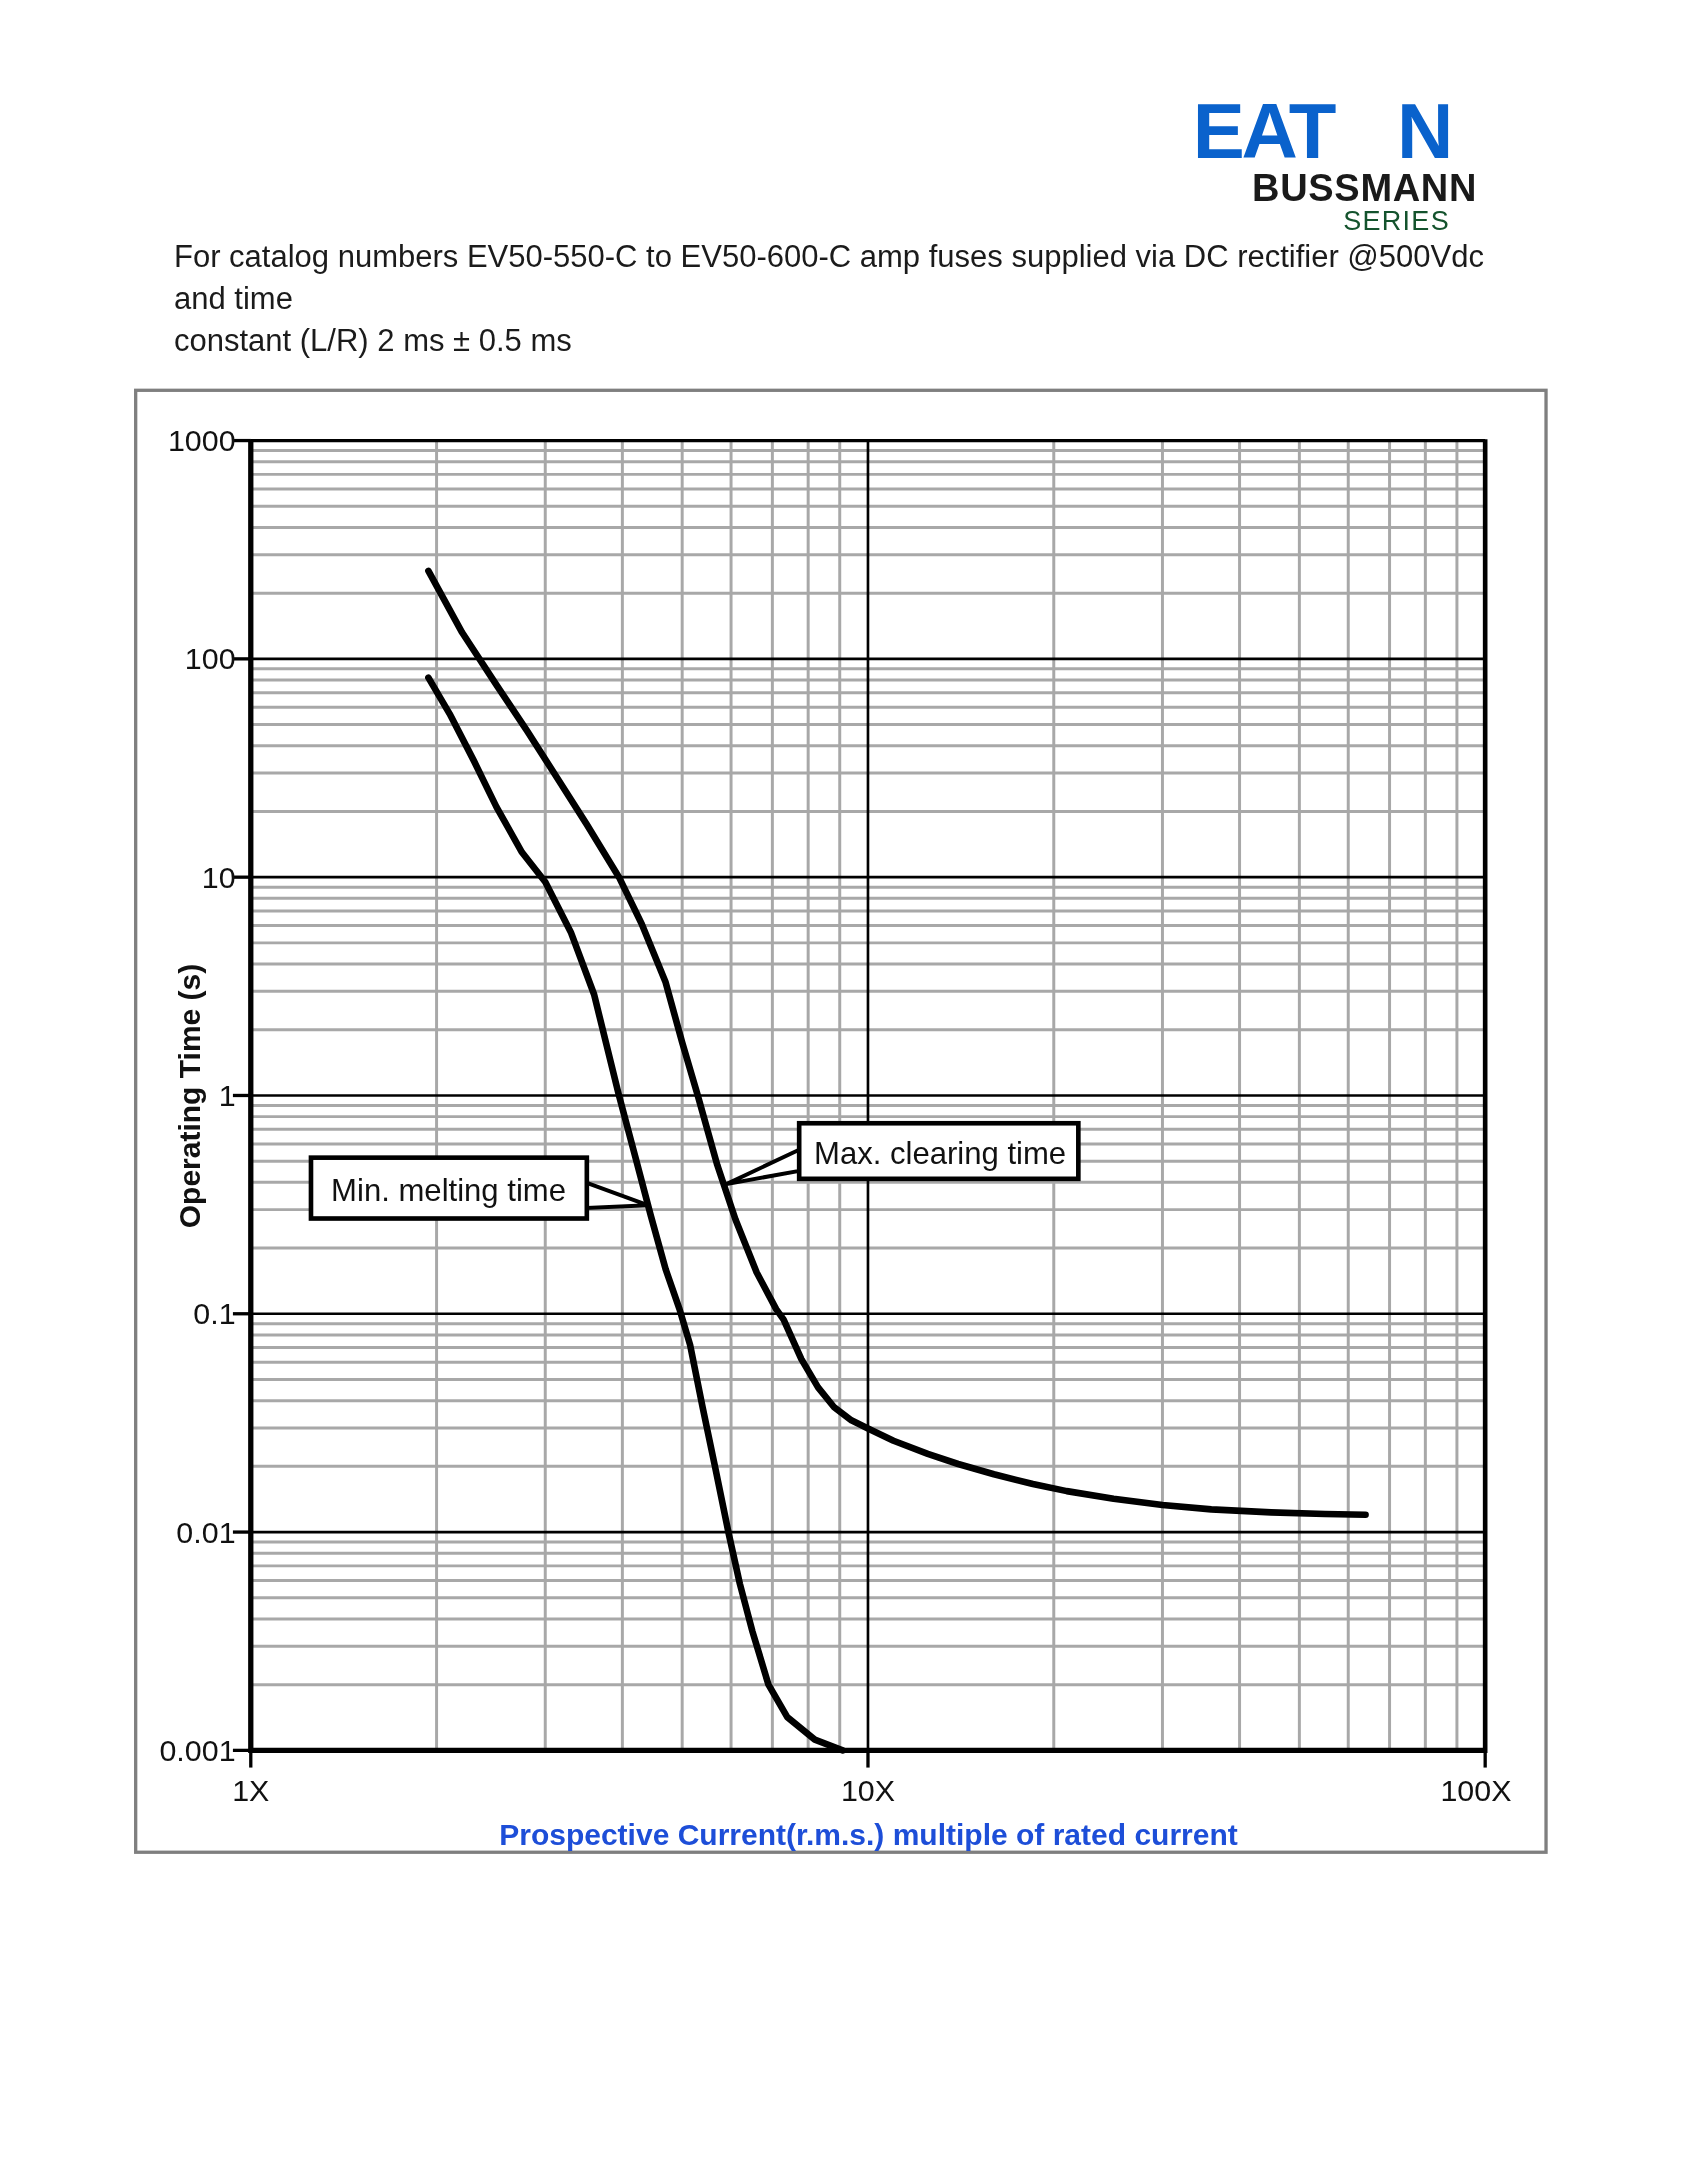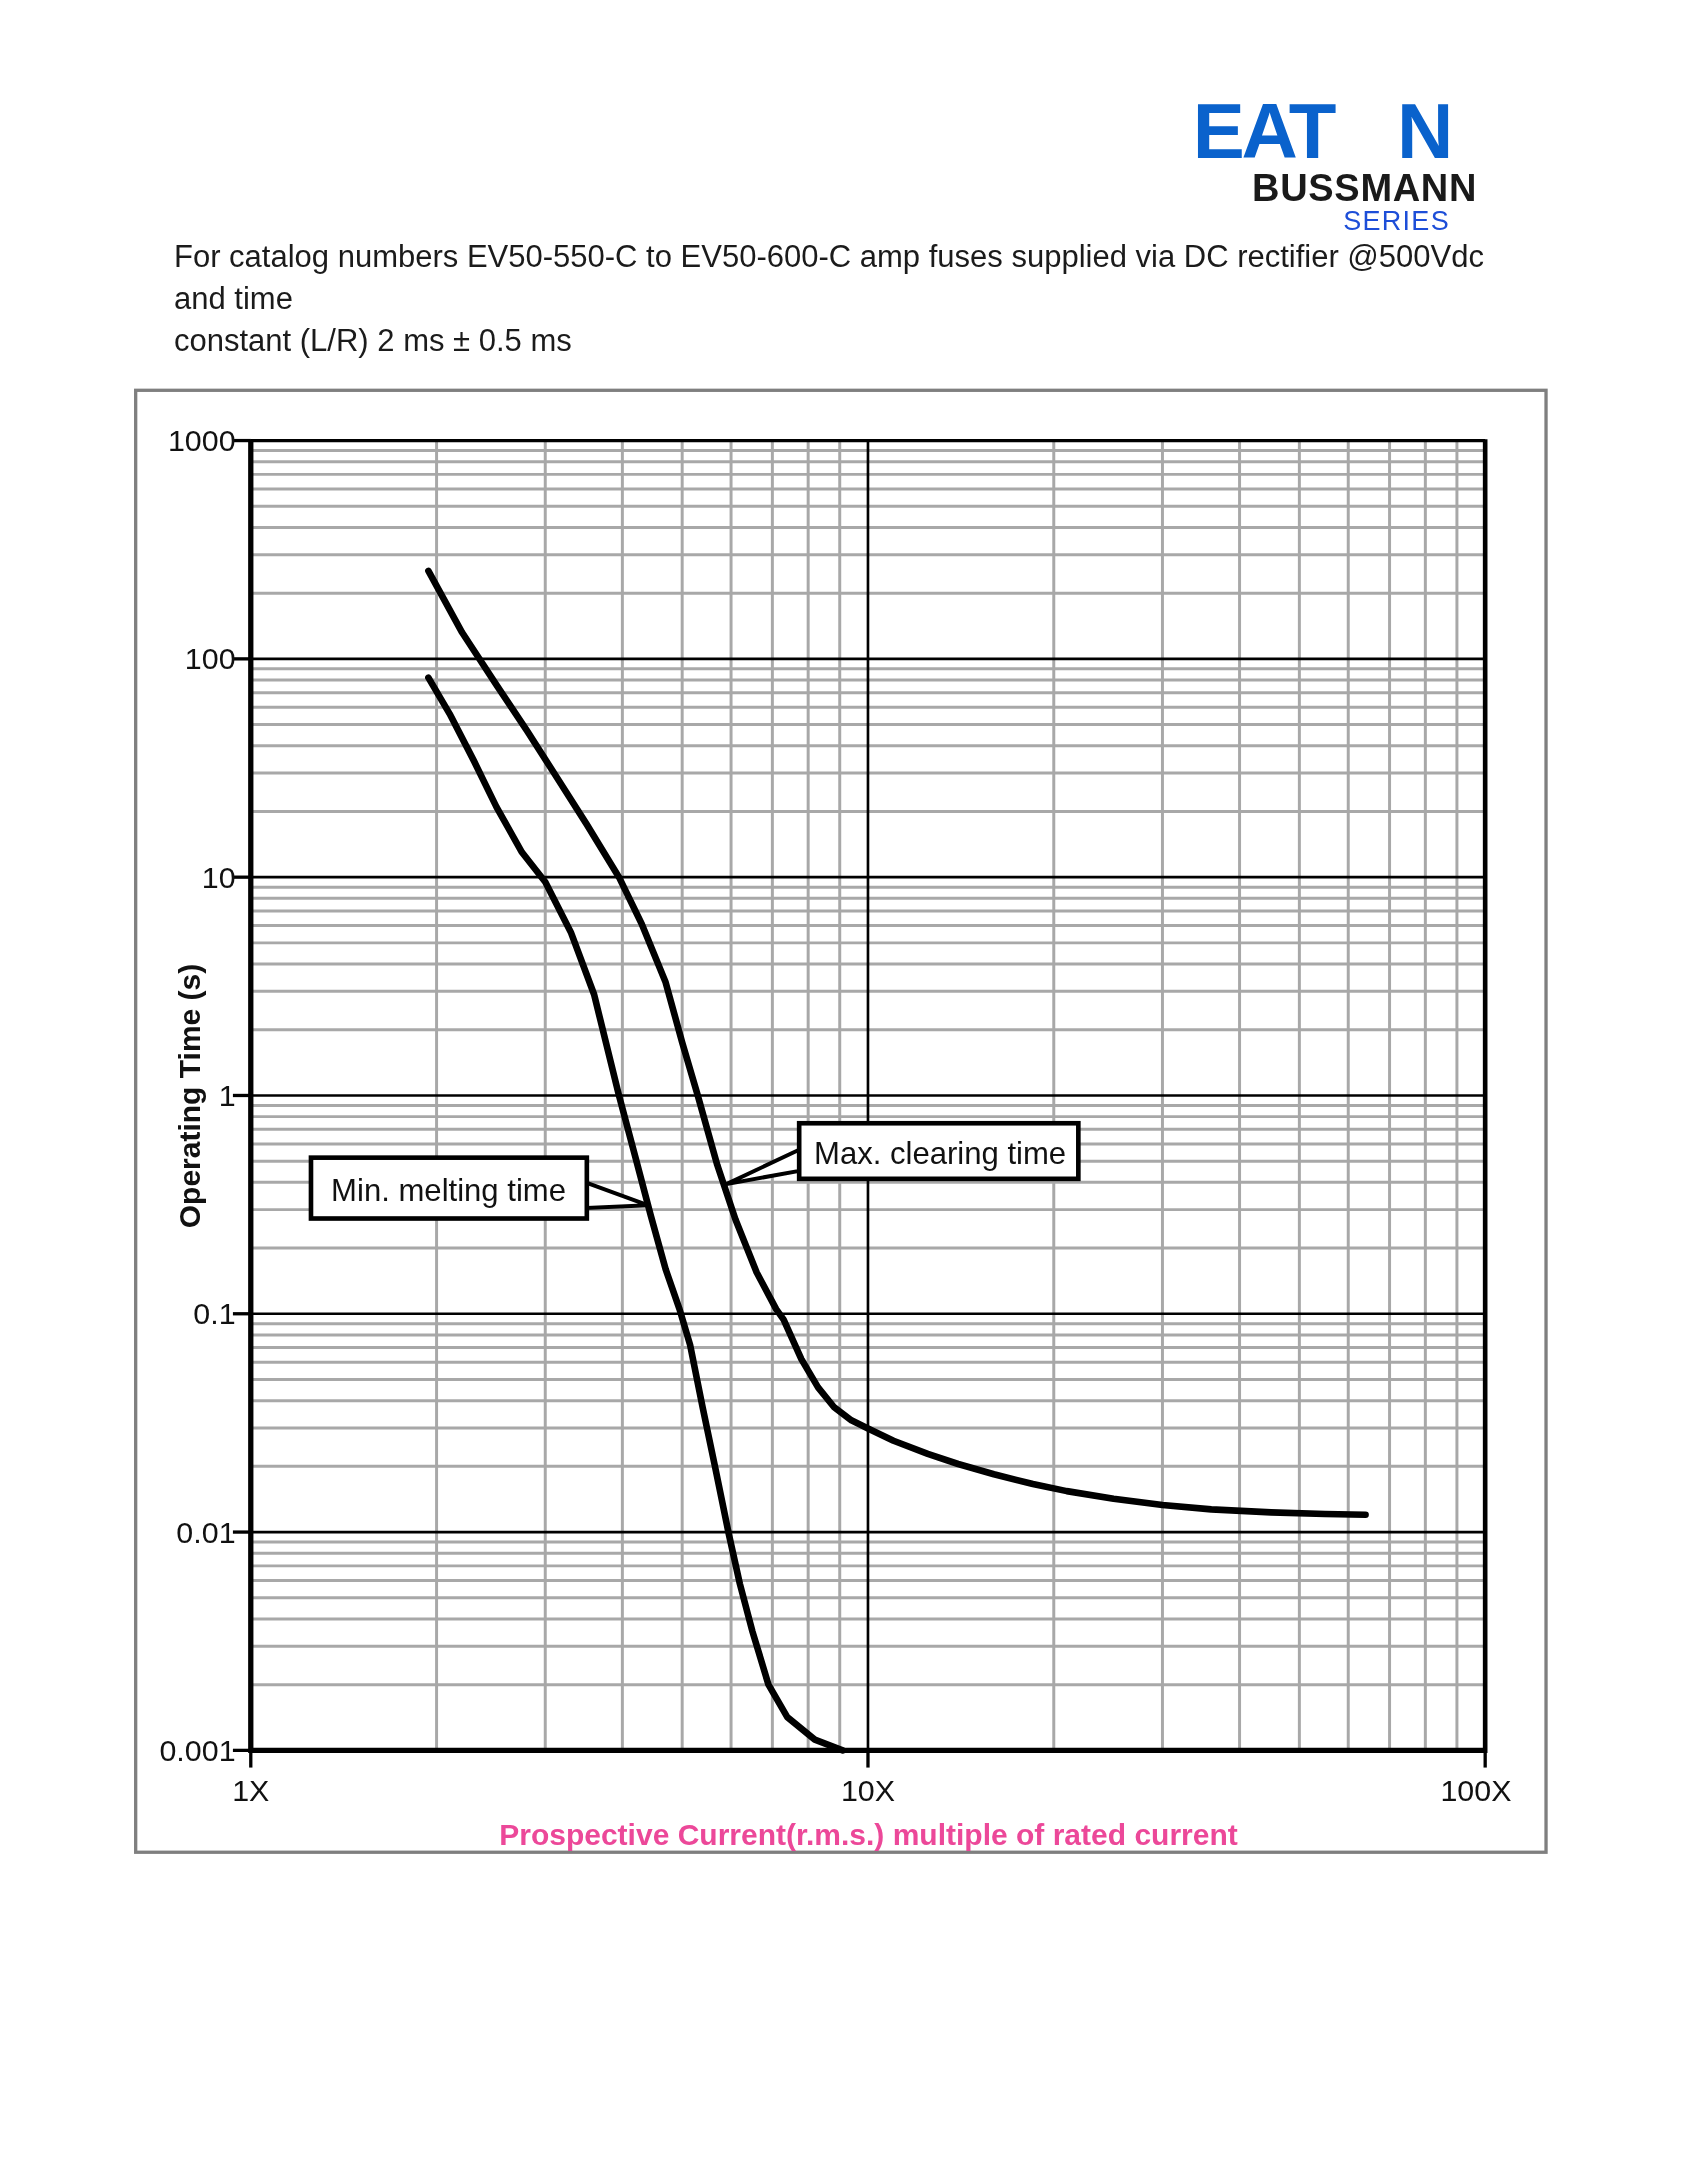--- a/index.html
+++ b/index.html
@@ -22,37 +22,37 @@
   .logo-eaton .dot{
     display:inline-block;width:22.5px;height:22.5px;border-radius:50%;
     margin:9.3px 3.3px 0 4.6px;
   }
   .logo-bussmann{
     font-weight:700;font-size:38px;letter-spacing:0.7px;line-height:40px;
     color:#1a1a1a;margin-top:4px;
   }
   .logo-series{
     font-weight:400;font-size:27px;letter-spacing:1.3px;line-height:28px;
-    color:#1d4ed8;margin-top:-1.3px;
+    color:#14532d;margin-top:-1.3px;
   }
   
   .doc-title{
     position:absolute;left:174px;top:236px;width:1323px;
     font-size:31px;line-height:42px;color:#1b1b1b;
   }
   
   .chart-svg{position:absolute;left:0;top:0;}
   .y-axis-title{
     position:absolute;left:21px;top:1076px;width:344px;height:40px;
     transform:rotate(-90deg);
     text-align:center;font-weight:700;font-size:30px;color:#111;
   }
   .x-axis-title{
     position:absolute;left:251px;top:1818px;width:1235px;
-    text-align:center;font-weight:700;font-size:30px;color:#ec4899;
+    text-align:center;font-weight:700;font-size:30px;color:#1d4ed8;
   }
   
   .footer-note{
     position:absolute;left:165px;top:2017px;width:1389px;
     font-size:30px;color:#1b1b1b;
   }
 </style>
 </head>
 <body>
 

